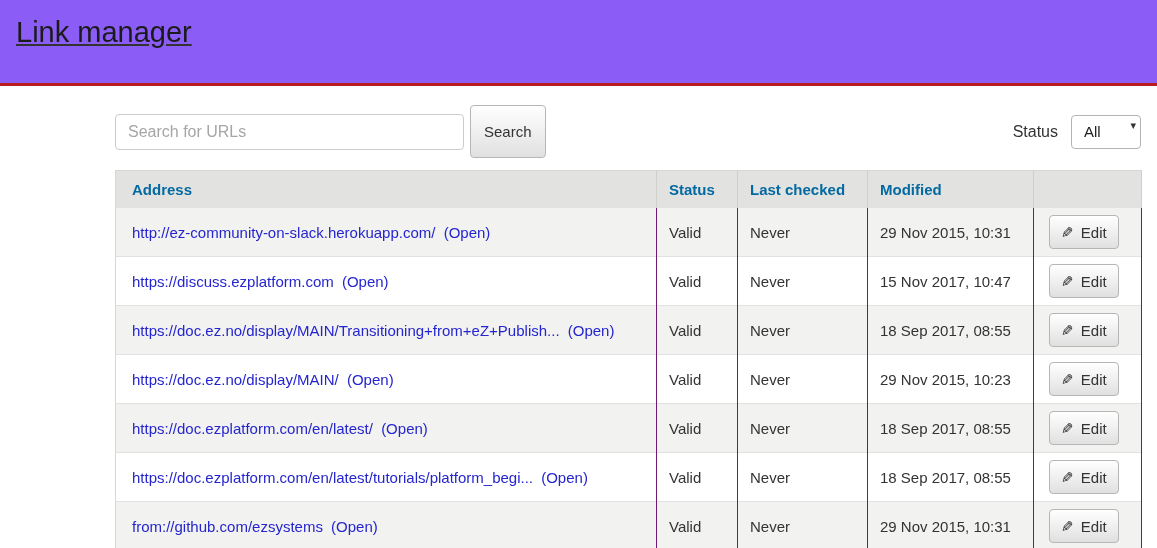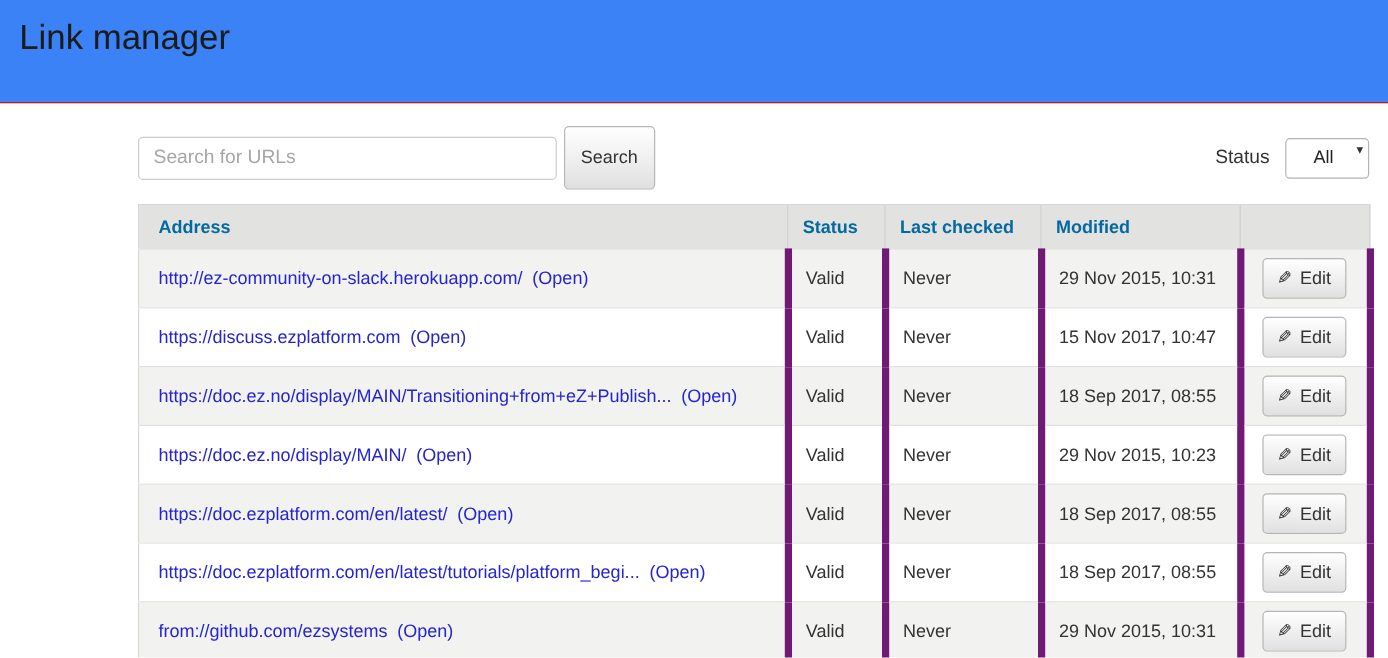--- a/index.html
+++ b/index.html
@@ -7,22 +7,23 @@
   body {
     width: 1157px; height: 548px; overflow: hidden;
     background: #ffffff;
     font-family: "Liberation Sans", sans-serif;
     color: #333;
   }
 
   
   .topbar {
     height: 86px;
-    background: #3b82f6;
-    border-bottom: 1px solid #b91c1c;
+    background: #8b5cf6;
+    border-bottom: 3px solid #b91c1c;
+    text-decoration: underline;
   }
   .page-title {
     margin: 0;
     padding: 15px 0 0 16px;
     font-size: 29px;
     line-height: 34px;
     font-weight: 400;
     color: #1b1b1b;
   }
 
@@ -70,21 +71,20 @@
     appearance: none; -webkit-appearance: none; -moz-appearance: none;
     width: 70px; height: 34px;
     border: 1px solid #b4b4b4;
     border-radius: 4px;
     background: #ffffff;
     padding: 0 18px 0 12px;
     font-size: 15px;
     color: #222;
     font-family: "Liberation Sans", sans-serif;
     outline: none;
-    text-align: center;
   }
   .select-caret {
     position: absolute; right: 5px; top: 5px;
     font-size: 11px; color: #333;
     pointer-events: none;
     line-height: 11px;
   }
 
   
   .url-table {
@@ -102,21 +102,21 @@
     text-align: left;
     height: 37px;
     padding: 0 12px;
     border-right: 1px solid #cfcfcd;
   }
   .url-table td {
     font-size: 15px;
     color: #333;
     height: 49px;
     padding: 0 12px;
-    border-right: 6px solid #701a75;
+    border-right: 1px solid #701a75;
     border-top: 1px solid #e1e1df;
     vertical-align: middle;
     overflow: hidden;
     white-space: nowrap;
   }
   .url-table th:first-child, .url-table td:first-child { padding-left: 16px; }
   tbody tr:nth-child(odd) { background: #f2f2f0; }
   tbody tr:nth-child(even) { background: #ffffff; }
 
   .addr-link, .open-link {

